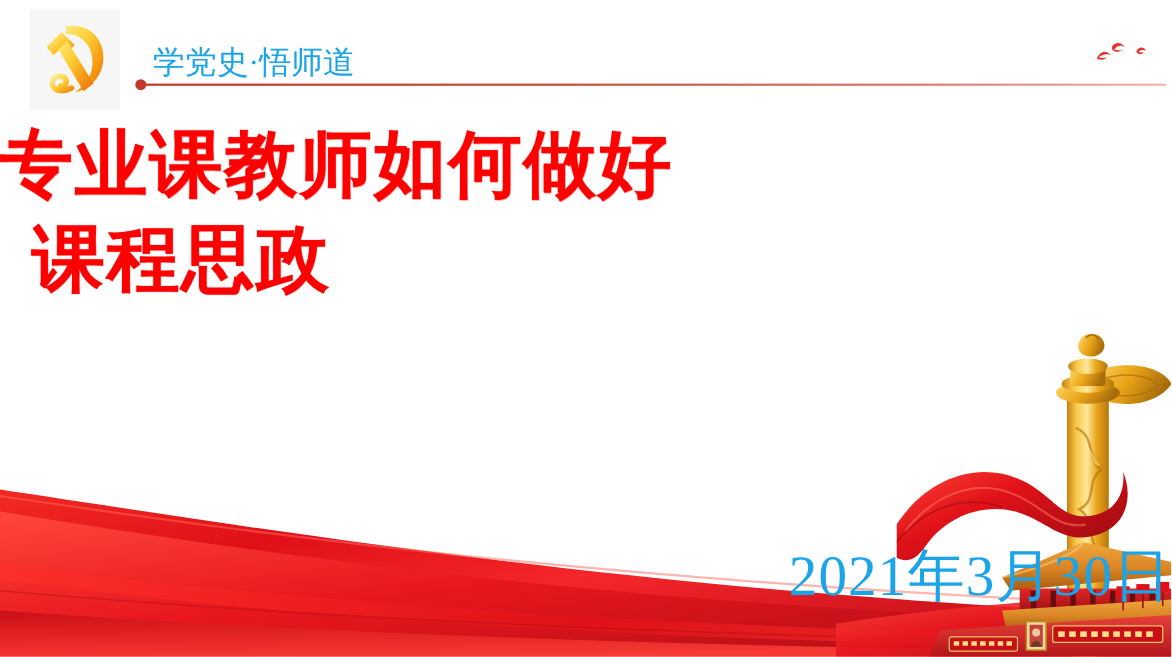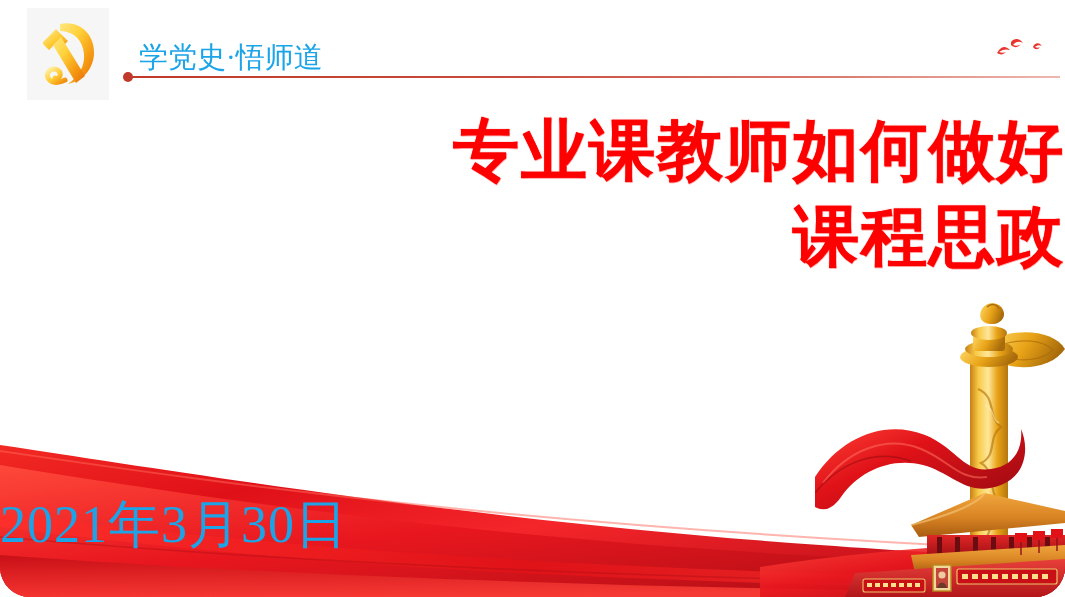--- a/index.html
+++ b/index.html
@@ -10,21 +10,20 @@
   body {
     font-family: "Liberation Serif", "DejaVu Serif", serif;
   }
 
   #slide {
     position: relative;
     width: 1065px;
     height: 597px;
     background: #ffffff;
     overflow: hidden;
-    border-radius: 30px;
   }
 
   
   #header-band {
     position: absolute;
     left: 0; top: 0;
     width: 1065px;
     height: 105px;
   }
 
@@ -75,21 +74,21 @@
     width: 70px;
     height: 30px;
   }
 
   
   #main-title {
     position: absolute;
     left: 0;
     top: 112px;
     width: 1065px;
-    text-align: right;
+    text-align: left;
     color: #ff0000;
     font-size: 66px;
     line-height: 78px;
     font-weight: bold;
     letter-spacing: 2px;
     font-family: "Liberation Serif", "DejaVu Serif", serif;
     text-shadow: 0 0 1px #ff0000, 0.5px 0.5px 0 #ffb3b3;
   }
   #main-title .tline { display: block; }
   #main-title .tline-2 { margin-top: 8px; padding-left: 29px; }
@@ -106,21 +105,21 @@
     letter-spacing: 3px;
     font-family: "Liberation Serif", "DejaVu Serif", serif;
     z-index: 6;
   }
 
   #date-line {
     position: absolute;
     left: 0;
     top: 494px;
     width: 1065px;
-    text-align: left;
+    text-align: right;
     color: #1ba4e8;
     font-size: 52px;
     line-height: 62px;
     letter-spacing: 1px;
     font-family: "Liberation Serif", "DejaVu Serif", serif;
     z-index: 6;
   }
 
   
   #ribbon-bottom {

